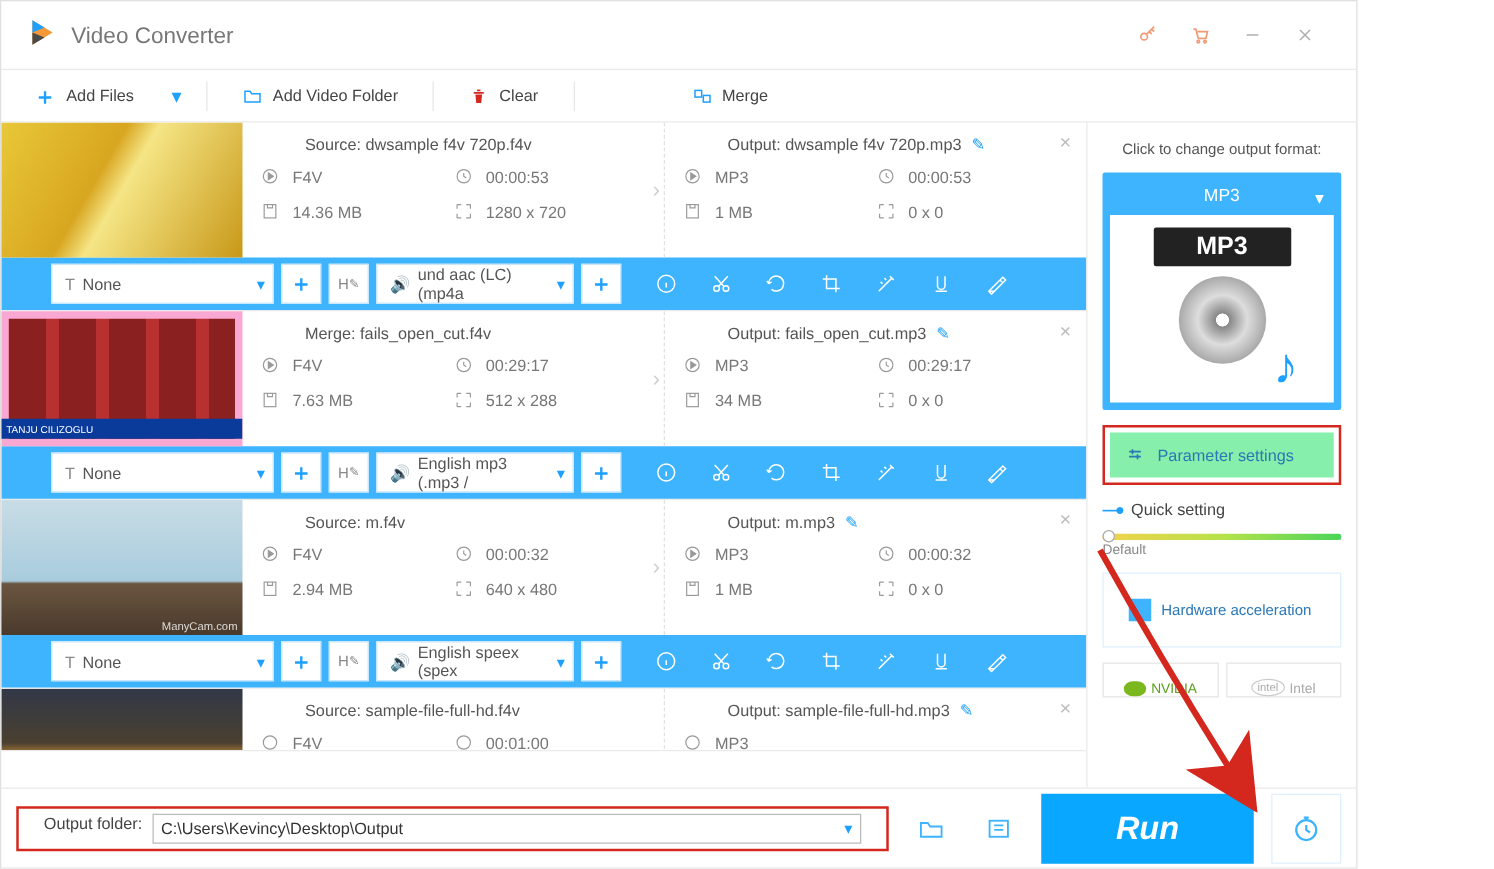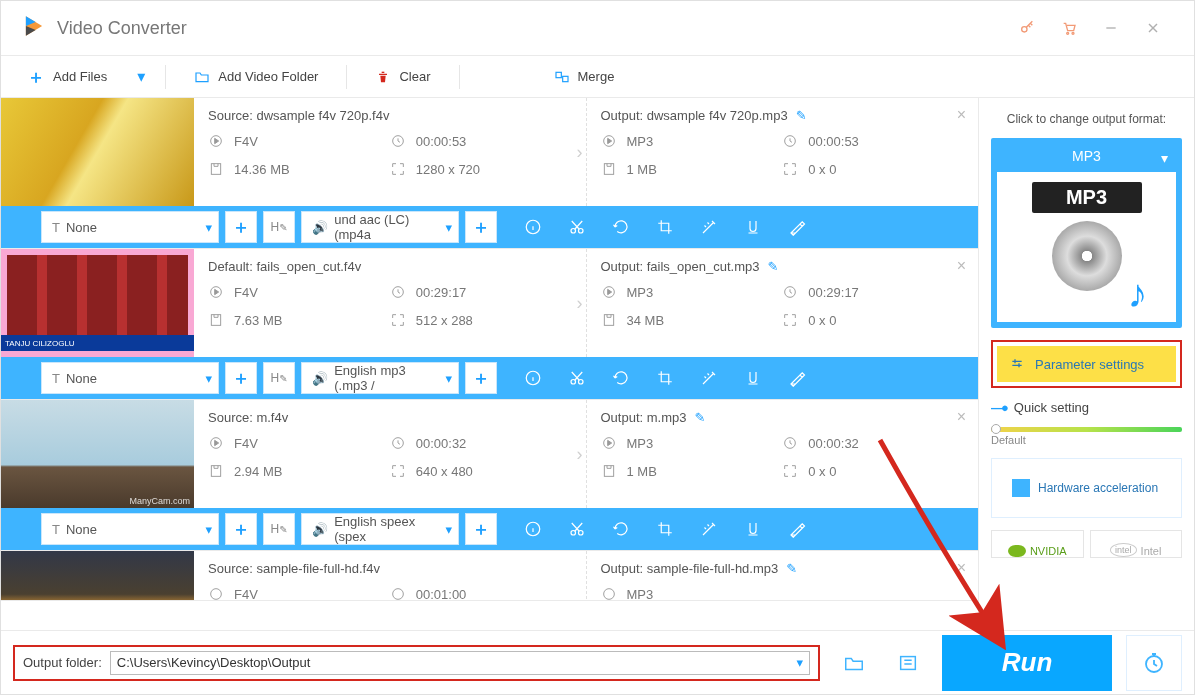--- a/index.html
+++ b/index.html
@@ -1,17 +1,17 @@
 <!DOCTYPE html>
 <html><head>
 <meta charset="utf-8">
 <style>
 * { box-sizing: border-box; margin: 0; padding: 0; font-family: "Segoe UI", Tahoma, sans-serif; }
 body { background: #fff; width: 1195px; height: 695px; overflow: hidden; position: relative; }
-.window { width: 1195px; height: 695px; border: 1px solid #e0e0e0; display: flex; flex-direction: column; background: #fff; }
+.window { width: 1086px; height: 695px; border: 1px solid #e0e0e0; display: flex; flex-direction: column; background: #fff; }
 .titlebar { height: 55px; display: flex; align-items: center; padding: 0 20px; border-bottom: 1px solid #eaeaea; }
 .logo { display: flex; align-items: center; gap: 10px; }
 .logo-icon svg { width: 26px; height: 26px; }
 .app-title { font-size: 18px; color: #777; font-weight: 400; }
 .titlebar-spacer { flex: 1; }
 .title-ctrl { width: 42px; height: 40px; display: flex; align-items: center; justify-content: center; color: #b0b0b0; cursor: pointer; }
 .title-ctrl.key { color: #f29a76; }
 .title-ctrl.cart { color: #f29a76; }
 .title-ctrl svg { width:16px; height:16px; }
 
@@ -25,60 +25,60 @@
 .main { flex: 1; display: flex; overflow: hidden; }
 .file-list { flex: 1; overflow-y: auto; border-right: 1px solid #eaeaea; }
 .sidebar { width: 215px; display: flex; flex-direction: column; padding: 14px 12px; gap: 12px; }
 
 .file-item { border-bottom: 1px solid #eaeaea; }
 .file-row { display: flex; min-height: 108px; position: relative; }
 .thumb { width: 193px; height: 108px; background: #333; flex-shrink: 0; }
 .src-col, .out-col { flex: 1; padding: 10px 14px 6px 14px; position: relative; }
 .src-col { border-right: 1px dashed #e0e0e0; }
 .arrow-mid { position: absolute; left: -10px; top: 50%; transform: translateY(-50%); color: #d0d0d0; font-size: 18px; }
-.src-title, .out-title { font-size: 13px; color: #555; margin-bottom: 10px; display:flex; align-items:center; gap:8px;}
+.src-title, .out-title { font-size: 13px; color: #555; margin-bottom: 10px; display:flex; align-items:center; gap:8px;margin-left:36px;}
 .pencil { color: #1ea0ff; cursor:pointer; }
 .meta-grid { display: grid; grid-template-columns: 1fr 1fr; row-gap: 12px; font-size: 13px; color: #777; }
 .meta-cell { display: flex; align-items: center; gap: 10px; }
 .meta-cell svg { width: 16px; height: 16px; stroke:#999; fill:none; stroke-width:1.4;}
 .close-x { position: absolute; top: 8px; right: 12px; color: #bbb; font-size: 16px; cursor:pointer; }
 
 .edit-bar { height: 42px; background: #3eb4ff; display: flex; align-items: center; gap: 6px; padding: 0 8px 0 0; }
 .sel-box { background: #fff; border: 1px solid #c9e6fb; height: 32px; display: flex; align-items: center; padding: 0 6px 0 10px; font-size: 13px; color: #555; gap: 6px; }
 .sel-box .chev { color:#1ea0ff; margin-left:auto; padding-left:8px; cursor:pointer;}
 .sel-box.subtitle { width: 178px; margin-left:40px;}
 .sel-box.audio { width: 158px; }
 .sq-btn { width: 32px; height: 32px; background: #fff; border: 1px solid #c9e6fb; color:#1ea0ff; display:flex; align-items:center; justify-content:center; font-size:18px; font-weight:bold; cursor:pointer;}
 .sq-btn.h { font-size:12px; font-weight:normal; color:#888;}
 .tool-icons { display:flex; gap:0; margin-left:8px;}
 .tool-icon { width:44px; height:42px; display:flex; align-items:center; justify-content:center; color:#fff; cursor:pointer;}
 .tool-icon svg { width:18px; height:18px; stroke:#fff; fill:none; stroke-width:1.6;}
 
 .footer { height: 64px; border-top: 1px solid #eaeaea; display: flex; align-items: center; padding: 0 12px; gap: 14px;}
-.out-folder-wrap { border: 2px solid #d4281e; padding: 4px 8px; display: flex; align-items: center; gap: 8px; flex:1;}
+.out-folder-wrap { border: 2px solid #d4281e; padding: 4px 20px; display: flex; gap: 8px; flex:1;}
 .out-folder-label { font-size: 13px; color: #444; }
 .out-folder-box { flex: 1; border: 1px solid #bbb; height: 24px; display: flex; align-items: center; padding: 0 6px; font-size: 13px; color: #333; background:#fff;}
 .out-folder-box .chev { margin-left:auto; color:#1ea0ff; cursor:pointer;}
 .foot-icon { width:40px; height:40px; display:flex; align-items:center; justify-content:center; color:#3eb4ff; cursor:pointer;}
 .foot-icon svg{width:22px;height:22px; stroke:#3eb4ff; fill:none; stroke-width:1.6;}
 .run-btn { width: 170px; height: 56px; background: #09a7ff; color: #fff; font-size: 26px; font-style: italic; font-weight: 600; display:flex; align-items:center; justify-content:center; cursor:pointer; margin-left:auto;}
 .clock-btn { width:56px; height:56px; border:1px solid #dfeffe; color:#3eb4ff; display:flex; align-items:center; justify-content:center; cursor:pointer;}
 .clock-btn svg{width:24px;height:24px; stroke:#3eb4ff; fill:none; stroke-width:1.8;}
 
 .sb-title { font-size:12px; color:#555; text-align:center;}
 .format-box { background:#3eb4ff; border-radius:2px; padding:6px;}
 .format-head { color:#fff; text-align:center; font-size:14px; padding:4px 0 8px 0; position:relative;}
 .format-head .chev{ position:absolute; right:8px; top:6px; color:#fff; cursor:pointer;}
 .format-body { background:#fff; height:150px; display:flex; align-items:center; justify-content:center;}
 .mp3-icon { width:110px; height:130px; position:relative;}
 .mp3-label { background:#222; color:#fff; font-weight:bold; font-size:20px; text-align:center; padding:4px 0; border-radius:2px;}
 .disc { width:70px; height:70px; border-radius:50%; background: radial-gradient(circle, #fff 0, #fff 10%, #888 11%, #ddd 40%, #aaa 70%, #777 100%); margin:8px auto 0 auto; position:relative;}
 .note { position:absolute; right:-6px; bottom:-4px; color:#1ea0ff; font-size:40px;}
 .param-box { border:2px solid #d4281e; padding:4px;}
-.param-btn { background:#fde047; height:36px; display:flex; align-items:center; gap:10px; padding:0 12px; font-size:13px; color:#2a77b5; cursor:pointer;}
+.param-btn { background:#86efac; height:36px; display:flex; align-items:center; gap:10px; padding:0 12px; font-size:13px; color:#2a77b5; cursor:pointer;}
 .quick { display:flex; align-items:center; gap:8px; font-size:13px; color:#444;}
 .slider-track { height:5px; background: linear-gradient(90deg, #f2d24a 0%, #b7e24a 50%, #4ad45a 100%); position:relative; border-radius:2px; }
 .slider-thumb { width:10px; height:10px; border:1px solid #aaa; background:#fff; border-radius:50%; position:absolute; left:0; top:-3px;}
 .slider-label { font-size:11px; color:#888; margin-top:2px;}
 .hw-box { border:1px solid #dfeffe; padding:20px; display:flex; align-items:center; gap:8px; font-size:12px; color:#2a77b5;}
 .hw-chip { width:18px; height:18px; background:#3eb4ff; display:inline-block;}
 .vendor-row { display:flex; gap:6px;}
 .vendor { border:1px solid #e5e5e5; flex:1; height:28px; display:flex; align-items:flex-end; justify-content:center; font-size:11px; gap:4px;}
 .nvidia { color:#5a9e1a;}
 .nvidia .eye{ width:18px; height:12px; background:#7bb81e; border-radius:50% / 60%;}
@@ -303,21 +303,21 @@
           </div>
         </div>
       </div>
 
       <div class="file-item">
         <div class="file-row">
           <div class="thumb th2">
               <div class="th2-strip">TANJU CILIZOGLU</div>
             </div>
           <div class="src-col">
-            <div class="src-title">Default: fails_open_cut.f4v</div>
+            <div class="src-title">Merge: fails_open_cut.f4v</div>
             <div class="meta-grid">
               <div class="meta-cell">
                   <svg viewBox="0 0 24 24">
                     <circle cx="12" cy="12" r="8"></circle>
                     <polygon points="10,8 16,12 10,16" fill="#999"></polygon>
                   </svg>
                   <span>F4V</span>
                 </div>
               <div class="meta-cell">
                   <svg viewBox="0 0 24 24">

